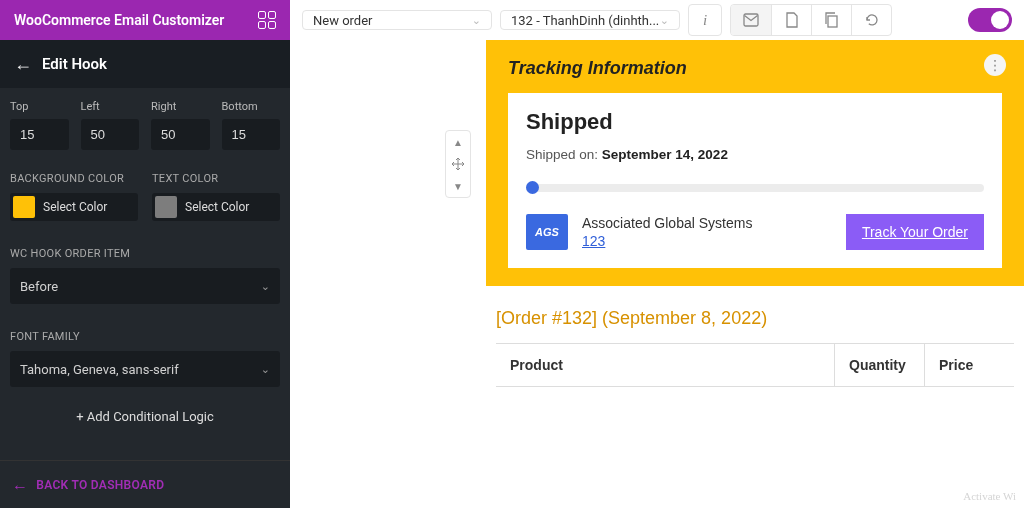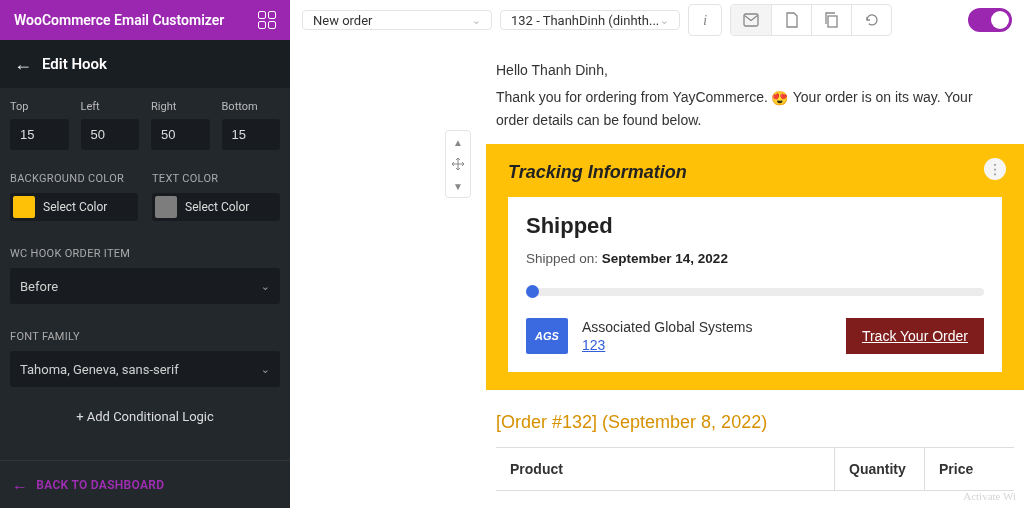--- a/index.html
+++ b/index.html
@@ -382,21 +382,21 @@
   font-size: 14px;
 }
 .carrier-name { color: #333; margin-bottom: 2px; }
 .carrier-link {
   color: #305fd8;
   text-decoration: underline;
   cursor: pointer;
   font-size: 14px;
 }
 .track-btn {
-  background: #7f1d1d;
+  background: #8b5cf6;
   color: #fff;
   text-decoration: underline;
   padding: 10px 16px;
   font-size: 14px;
   cursor: pointer;
 }
 .kebab {
   position: absolute;
   right: 18px;
   top: 14px;
@@ -565,26 +565,20 @@
     <div class="float-controls">
       <div class="fc">▲</div>
       <div class="fc">
         <svg width="12" height="12">
             <path d="M6 0v12M0 6h12M6 0l-2 2M6 0l2 2M6 12l-2-2M6 12l2-2M0 6l2-2M0 6l2 2M12 6l-2-2M12 6l-2 2" stroke="#888" stroke-width="1" fill="none"></path>
           </svg>
       </div>
       <div class="fc">▼</div>
     </div>
 
-    <div class="email-body">
-      <div class="greeting">Hello Thanh Dinh,</div>
-      <div class="intro-text">
-        <span>Thank you for ordering from YayCommerce. </span><span class="emoji">😍</span><span> Your order is on its way. Your order details can be found below.</span>
-      </div>
-    </div>
 
     <div class="tracking-block">
       <div class="kebab">⋮</div>
       <div class="tracking-title">Tracking Information</div>
       <div class="tracking-inner">
         <div class="shipped-title">Shipped</div>
         <div class="shipped-date">
           <span>Shipped on: </span><span class="date-val">September 14, 2022</span>
         </div>
         <div class="progress">

